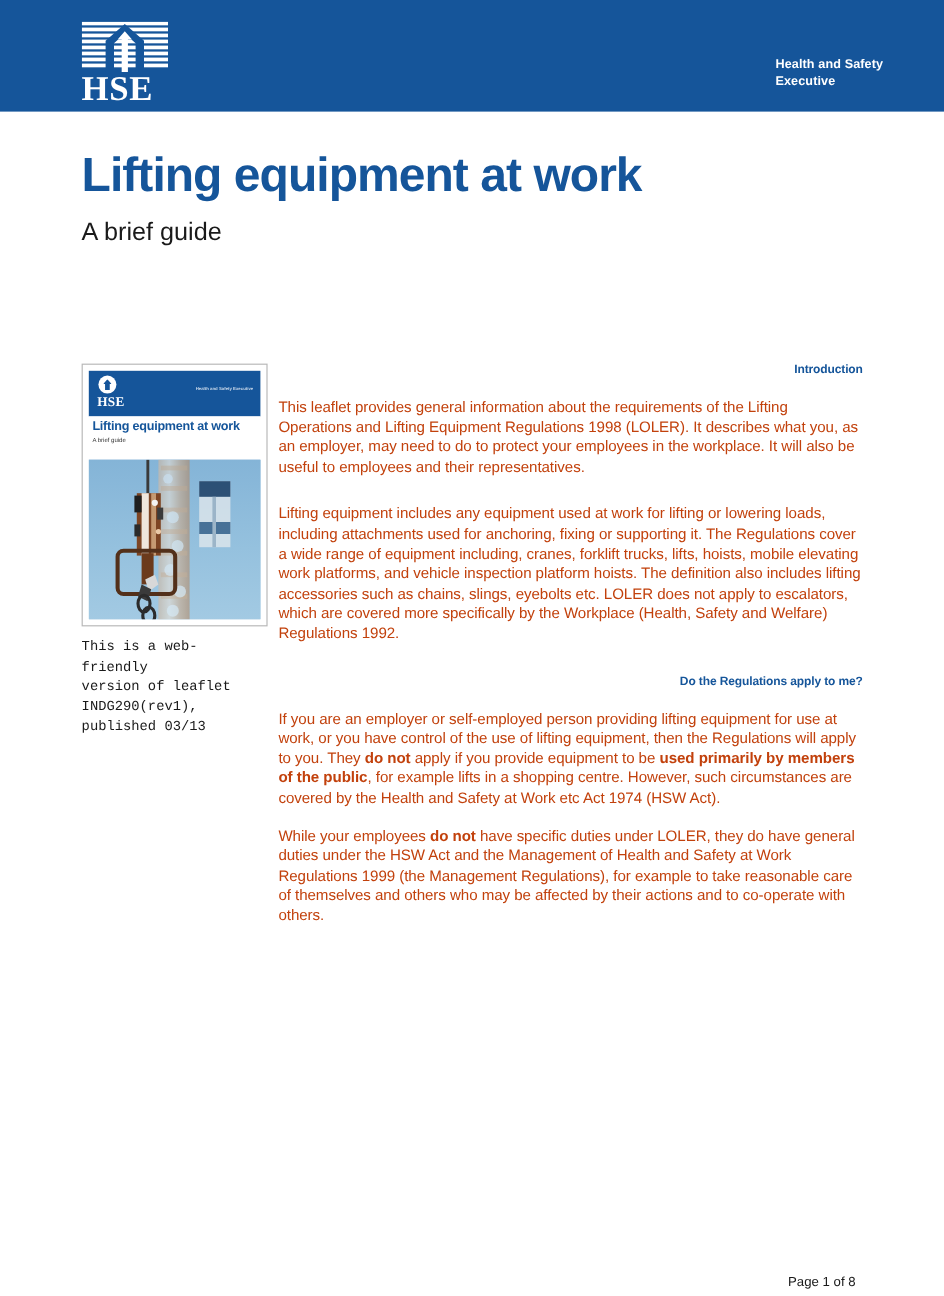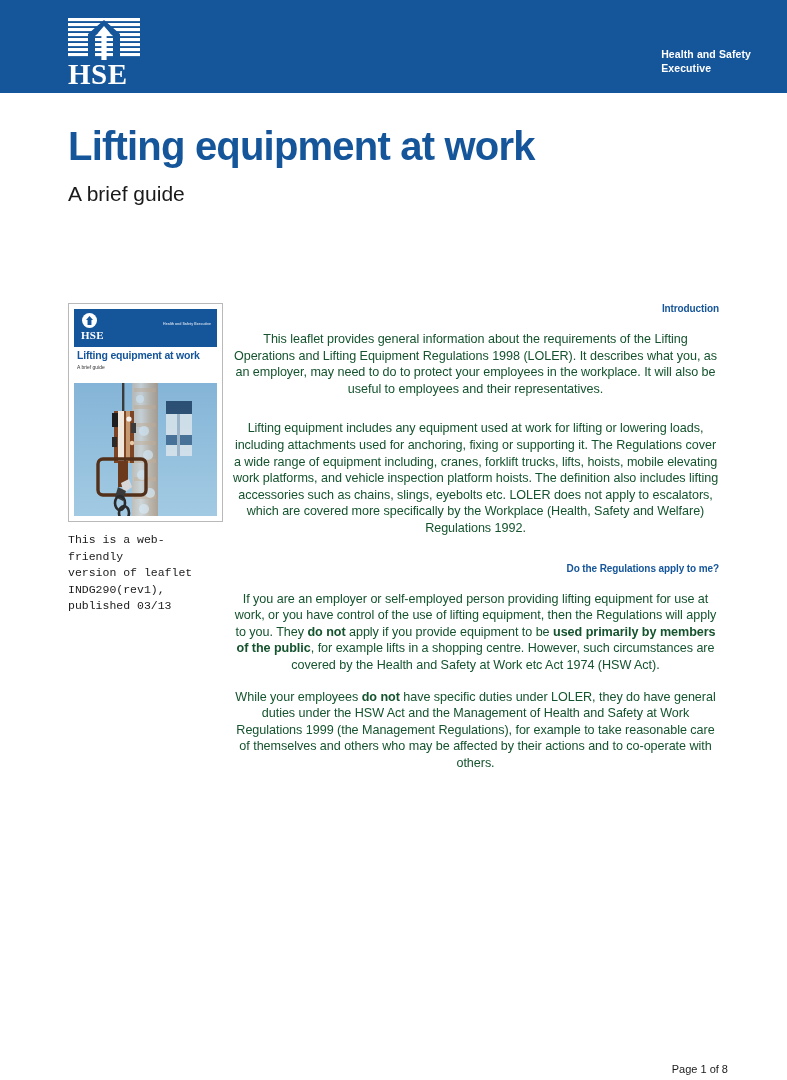--- a/index.html
+++ b/index.html
@@ -43,21 +43,21 @@
     font-family: "Liberation Serif", serif;
     font-weight: bold;
     font-size: 29px;
     color: #ffffff;
     letter-spacing: 0.5px;
     line-height: 26px;
     margin-top: 1px;
   }
   .hse-strap {
     position: absolute;
-    right: 36px;
+    right: 51px;
     top: 48px;
     text-align: left;
     color: #ffffff;
     font-size: 10.5px;
     font-weight: bold;
     line-height: 13.5px;
     letter-spacing: 0.1px;
   }
 
   
@@ -201,38 +201,37 @@
     color: #15559A;
     margin: 0 0 13px 0;
     line-height: 18px;
     letter-spacing: -0.1px;
     text-align: right;
   }
   .sec-gap { height: 23px; }
   p.para {
     font-size: 12.6px;
     line-height: 16.6px;
-    color: #14532d;
+    color: #c2410c;
     margin: 0 0 15px 0;
     letter-spacing: -0.05px;
-    text-align: center;
   }
   p.para:last-child { margin-bottom: 0; }
   .b { font-weight: bold; }
 
   
   .footer {
     position: absolute;
     left: 0;
     bottom: 17px;
     width: 787px;
   }
   .page-num {
     position: absolute;
-    right: 59px;
+    right: 74px;
     font-size: 11px;
     color: #1a1a1a;
   }
 </style>
 </head>
 <body>
 
 <div class="header-band">
 
   <div class="hse-logo">

